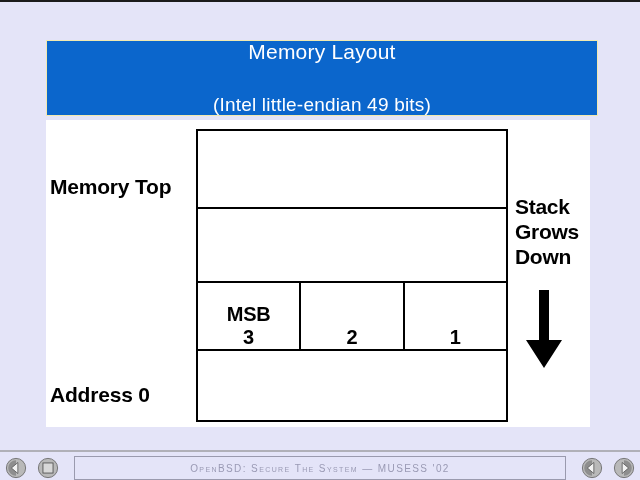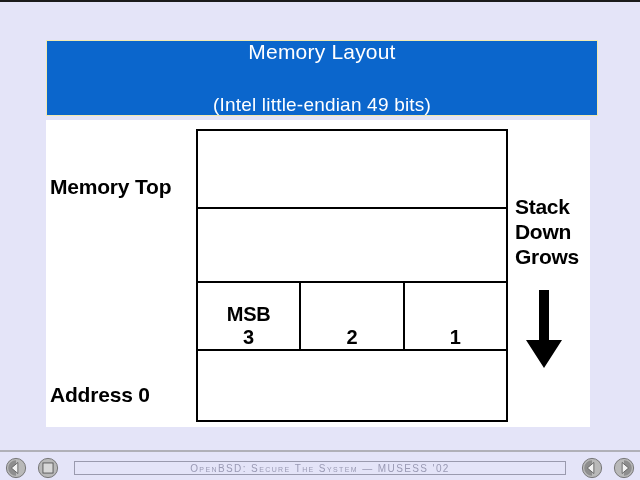--- a/index.html
+++ b/index.html
@@ -166,21 +166,21 @@
   }
   .nav-btn {
     width: 22px;
     height: 22px;
     margin: 0 5px;
     flex: 0 0 auto;
     cursor: pointer;
   }
   #status-field {
     flex: 1 1 auto;
-    height: 14px;
+    height: 24px;
     margin: 0 10px;
     box-sizing: border-box;
     border: 1px solid #9a9aae;
     background: #e4e4f8;
     display: flex;
     align-items: center;
     justify-content: center;
     overflow: hidden;
   }
   #status-text {
@@ -225,22 +225,22 @@
         <span class="byte-tag"></span>
         <span class="byte-num">1</span>
       </div>
     </div>
 
     <div class="mem-row" id="mem-row-3"></div>
   </div>
 
   <div id="stack-note">
     <div class="stack-line">Stack</div>
+    <div class="stack-line">Grows</div>
     <div class="stack-line">Down</div>
-    <div class="stack-line">Grows</div>
   </div>
 
   <svg id="stack-arrow" viewBox="0 0 44 80">
     <path d="M17 0 H27 V50 H40 L22 78 L4 50 H17 Z" fill="#000000"></path>
   </svg>
 
   <div id="control-bar">
 
     <svg class="nav-btn" viewBox="0 0 24 24">
       <circle cx="12" cy="12" r="10.5" fill="#b9b9b9" stroke="#6e6e6e" stroke-width="1"></circle>

